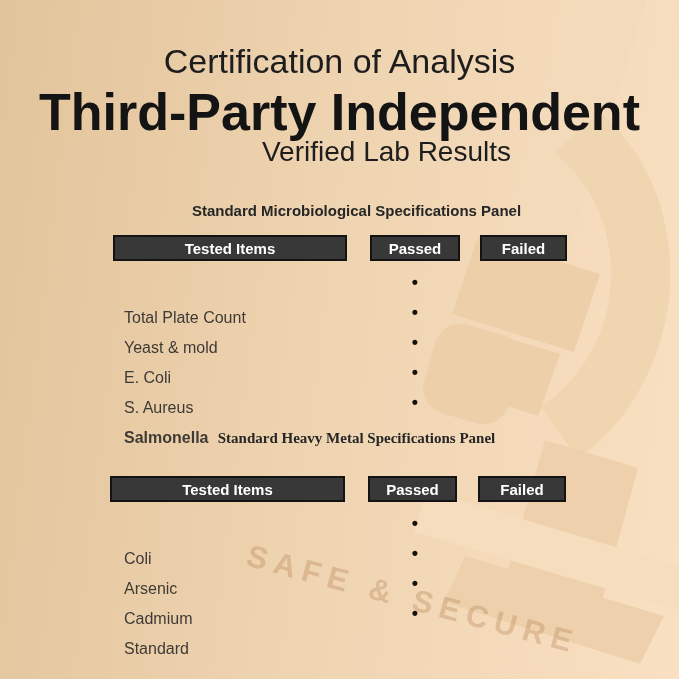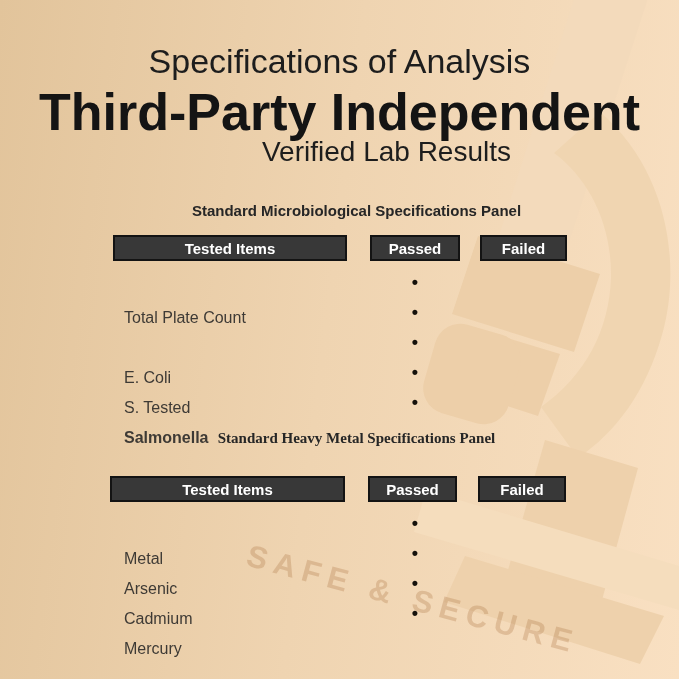--- a/index.html
+++ b/index.html
@@ -57,57 +57,58 @@
     <path d="M 600 112 C 668 170 682 265 662 335 C 646 392 616 432 578 458 L 541 407 C 586 375 609 330 611 278 C 612 224 589 179 554 153 Z" fill="#f0d5b1"></path>
     <polygon points="545,440 638,468 602,600 508,570" fill="#eed1ac"></polygon>
     <polygon points="426,490 679,566 679,610 414,532" fill="#f5ddbd"></polygon>
     <polygon points="465,556 664,616 640,664 444,602" fill="#eed1ac"></polygon>
   </svg>
 
   <div class="safe-secure">SAFE &amp; SECURE</div>
 
   <div class="content-layer">
 
-    <div class="title-line t1">Specifications of Analysis</div>
+    <div class="title-line t1">Certification of Analysis</div>
     <div class="title-line t2">Third-Party Independent</div>
     <div class="title-line t3">Verified Lab Results</div>
 
     <div class="panel-title pt1">Standard Microbiological Specifications Panel</div>
 
     <div class="hdr-box" style="top:235px; left:113px; width:234px;">Tested Items</div>
     <div class="hdr-box" style="top:235px; left:370px; width:90px;">Passed</div>
     <div class="hdr-box" style="top:235px; left:480px; width:87px;">Failed</div>
 
     <div class="row-name" style="top:267px;">Total Plate Count</div>
+    <div class="row-name" style="top:297px;">Yeast &amp; mold</div>
     <div class="row-name" style="top:327px;">E. Coli</div>
-    <div class="row-name" style="top:357px;">S. Tested</div>
+    <div class="row-name" style="top:357px;">S. Aureus</div>
     <div class="row-name" style="top:387px;font-weight:bold;">Salmonella</div>
 
     <div class="dot-cell pass-col" style="top:267px;">•</div>
     <div class="dot-cell pass-col" style="top:297px;">•</div>
     <div class="dot-cell pass-col" style="top:327px;">•</div>
     <div class="dot-cell pass-col" style="top:357px;">•</div>
     <div class="dot-cell pass-col" style="top:387px;">•</div>
 
     <div class="dot-cell fail-col" style="top:267px;"></div>
     <div class="dot-cell fail-col" style="top:297px;"></div>
     <div class="dot-cell fail-col" style="top:327px;"></div>
     <div class="dot-cell fail-col" style="top:357px;"></div>
     <div class="dot-cell fail-col" style="top:387px;"></div>
 
     <div class="panel-title pt2">Standard Heavy Metal Specifications Panel</div>
 
     <div class="hdr-box" style="top:476px; left:110px; width:235px;">Tested Items</div>
     <div class="hdr-box" style="top:476px; left:368px; width:89px;">Passed</div>
     <div class="hdr-box" style="top:476px; left:478px; width:88px;">Failed</div>
 
-    <div class="row-name" style="top:508px;">Metal</div>
+    <div class="row-name" style="top:508px;">Coli</div>
     <div class="row-name" style="top:538px;">Arsenic</div>
     <div class="row-name" style="top:568px;">Cadmium</div>
-    <div class="row-name" style="top:598px;">Mercury</div>
+    <div class="row-name" style="top:598px;">Standard</div>
 
     <div class="dot-cell pass-col" style="top:508px;">•</div>
     <div class="dot-cell pass-col" style="top:538px;">•</div>
     <div class="dot-cell pass-col" style="top:568px;">•</div>
     <div class="dot-cell pass-col" style="top:598px;">•</div>
 
     <div class="dot-cell fail-col" style="top:508px;"></div>
     <div class="dot-cell fail-col" style="top:538px;"></div>
     <div class="dot-cell fail-col" style="top:568px;"></div>
     <div class="dot-cell fail-col" style="top:598px;"></div>

